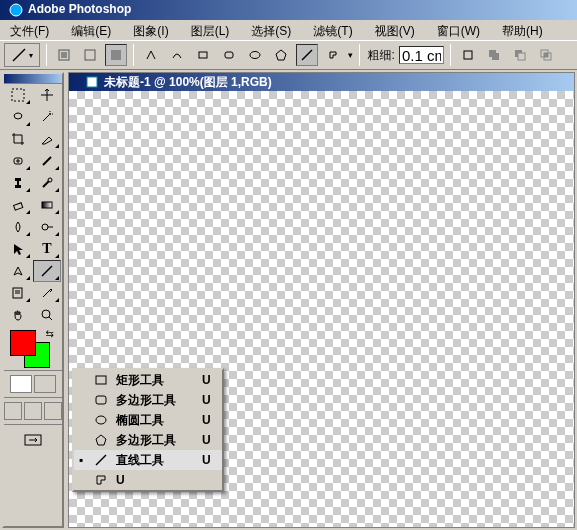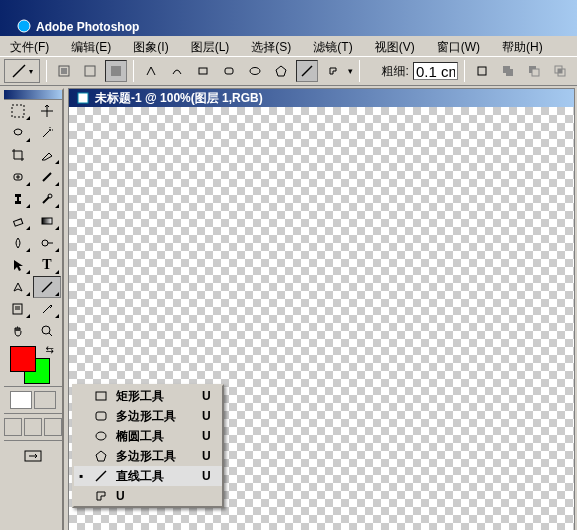--- a/index.html
+++ b/index.html
@@ -1,42 +1,42 @@
 <!DOCTYPE html>
 <html><head>
 <meta charset="utf-8">
 <style>
 * { margin: 0; padding: 0; box-sizing: border-box; font-family: "SimSun", Arial, sans-serif; font-size: 12px; }
 body { background: #d4d0c8; width: 577px; height: 530px; overflow: hidden; }
-.titlebar { background: linear-gradient(to right, #0a246a, #a6caf0); height: 36px; color: white; font-weight: bold; padding: 2px 16px; display: flex; align-items: flex-end; }
+.titlebar { background: linear-gradient(to right, #0a246a, #a6caf0); height: 20px; color: white; font-weight: bold; padding: 2px 8px; display: flex; align-items: flex-start; }
 .titlebar-icon { width: 16px; height: 16px; margin-right: 4px; display: inline-flex; align-items: center; justify-content: center; }
 .menubar { background: #d4d0c8; height: 20px; padding: 2px 4px; display: flex; gap: 10px; }
 .menu-item { padding: 1px 6px; cursor: default; }
 .optionsbar { background: #d4d0c8; height: 30px; border-top: 1px solid #fff; border-bottom: 1px solid #808080; display: flex; align-items: center; padding: 0 4px; gap: 4px; }
 .tool-preview { width: 36px; height: 24px; border: 1px solid #808080; background: #d4d0c8; display: flex; align-items: center; justify-content: center; }
 .opt-btn { width: 22px; height: 22px; border: 1px solid #d4d0c8; display: flex; align-items: center; justify-content: center; }
 .opt-btn.active { border: 1px inset #808080; background: #c0c0c0; }
 .opt-sep { width: 1px; height: 22px; background: #808080; margin: 0 2px; border-right: 1px solid #fff; }
-.opt-label { margin-left: 16px; }
+.opt-label { margin-left: 2px; }
 .opt-input { width: 45px; height: 18px; border: 1px inset #808080; background: white; padding: 0 2px; font-size: 15px; }
 .main-area { display: flex; height: calc(100% - 70px); position: relative; }
 .toolbox { width: 62px; background: #d4d0c8; border: 2px outset #d4d0c8; margin: 2px; }
 .toolbox-header { height: 10px; background: linear-gradient(to right, #0a246a, #a6caf0); border-bottom: 1px solid #808080; }
 .tool-grid { display: grid; grid-template-columns: 1fr 1fr; }
 .tool-cell { width: 28px; height: 22px; border: 1px solid #d4d0c8; display: flex; align-items: center; justify-content: center; position: relative; }
 .tool-cell.sel { background: #c0c0c0; border: 1px inset #808080; }
 .tool-cell .tri { position: absolute; right: 1px; bottom: 1px; width: 0; height: 0; border-right: 4px solid #000; border-top: 4px solid transparent; }
 .color-area { padding: 4px; position: relative; height: 44px; }
 .fg-color { position: absolute; top: 4px; left: 6px; width: 26px; height: 26px; background: red; border: 1px solid #000; z-index: 2; }
 .bg-color { position: absolute; top: 16px; left: 20px; width: 26px; height: 26px; background: #00ff00; border: 1px solid #000; z-index: 1; }
 .mini-swap { position: absolute; top: 2px; right: 8px; font-size: 10px; }
 .mode-row { display: flex; justify-content: center; gap: 2px; padding: 4px 0; border-top: 1px solid #808080; }
 .mode-btn { width: 22px; height: 18px; border: 1px solid #808080; }
 .canvas-wrap { flex: 1; margin: 2px; border: 1px solid #808080; display: flex; flex-direction: column; }
-.canvas-title { background: linear-gradient(to right, #0a246a, #a6caf0); height: 18px; color: white; font-weight: bold; padding: 1px 6px; display: flex; align-items: flex-start; }
+.canvas-title { background: linear-gradient(to right, #0a246a, #a6caf0); height: 18px; color: white; font-weight: bold; padding: 1px 15px; display: flex; align-items: flex-start; }
 .canvas-body { flex: 1; background-image:
   linear-gradient(45deg, #ccc 25%, transparent 25%, transparent 75%, #ccc 75%),
   linear-gradient(45deg, #ccc 25%, transparent 25%, transparent 75%, #ccc 75%);
   background-size: 16px 16px;
   background-position: 0 0, 8px 8px;
   background-color: #fff;
 }
 .flyout { position: absolute; left: 72px; top: 298px; background: #d4d0c8; border: 2px outset #d4d0c8; box-shadow: 2px 2px 3px rgba(0,0,0,0.4); z-index: 10; font-weight: bold; }
 .flyout-row { display: flex; align-items: center; height: 20px; padding: 0 6px 0 2px; gap: 6px; }
 .flyout-row.sel { background: #e0e0e0; }

